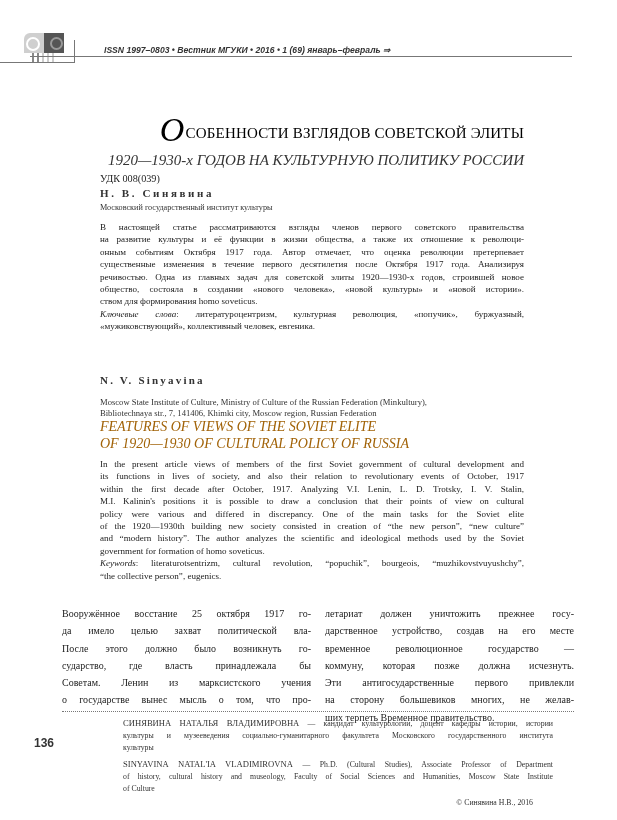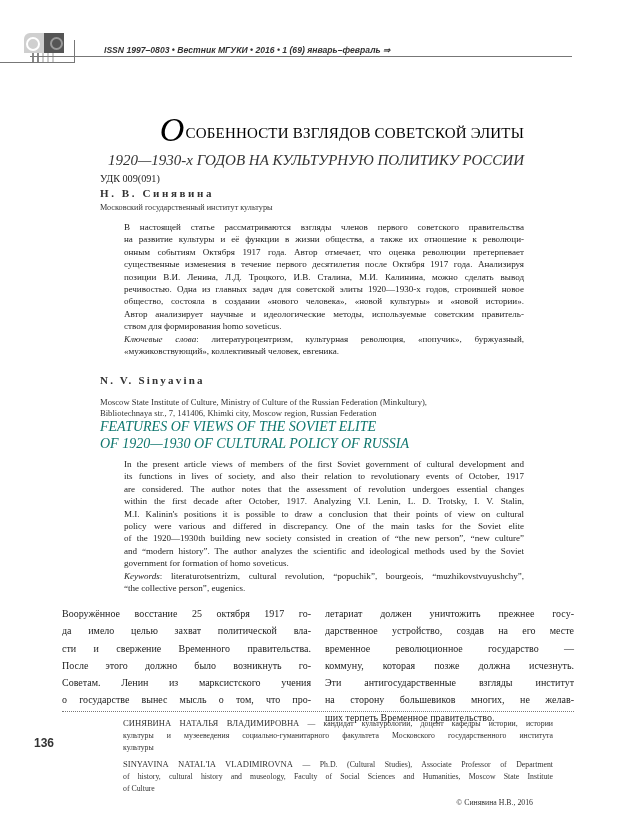--- a/index.html
+++ b/index.html
@@ -18,27 +18,27 @@
   #header-text { left:104px; top:45px; font-family:"Liberation Sans", sans-serif; font-size:8.6px; font-style:italic; font-weight:bold; color:#333; white-space:nowrap; }
   
   #title1 { left:100px; top:120px; width:424px; text-align:right; font-size:15px; letter-spacing:0.2px; color:#000000; white-space:nowrap; }
   #title1 .dropcap { font-size:34px; font-style:italic; font-weight:normal; line-height:20px; vertical-align:-3px; margin-right:1px; }
   #title2 { left:100px; top:152px; width:424px; text-align:right; font-size:15px; font-style:italic; color:#333; white-space:nowrap; }
   #udk { left:100px; top:173px; font-size:10.2px; color:#222; }
   #author-ru { left:100px; top:187px; font-size:11px; font-weight:bold; letter-spacing:2.6px; color:#333; }
   #affil-ru { left:100px; top:203px; font-size:8.2px; color:#333; }
   
   .para { font-size:9.05px; line-height:12.4px; text-align:justify; color:#222; }
-  .para .ln { display:block; white-space:nowrap; text-align-last:justify;margin-left:24px; }
+  .para .ln { display:block; white-space:nowrap; text-align-last:justify; }
   .para .ln.last { text-align-last:left; }
   #abstract-ru { left:100px; top:221px; width:424px; }
   #abstract-en { left:100px; top:458px; width:424px; }
   #author-en { left:100px; top:374px; font-size:11px; font-weight:bold; letter-spacing:2.2px; color:#333; }
   #affil-en { left:100px; top:389px; font-size:8.6px; line-height:11px; color:#333;margin-top:8px; }
-  #title-en { left:100px; top:418px; font-size:14px; font-style:italic; line-height:17px; color:#0f766e; }
+  #title-en { left:100px; top:418px; font-size:14px; font-style:italic; line-height:17px; color:#a16207; }
   
   .body-col { font-size:10px; line-height:17.3px; color:#222; top:605px; }
   .body-col .ln { display:block; white-space:nowrap; text-align:justify; text-align-last:justify; }
   .body-col .ln.last { text-align-last:left; }
   #col-left { left:62px; width:249px; }
   #col-right { left:325px; width:249px; }
   #dotted-rule { left:62px; top:711px; width:512px; height:0; border-top:1px dotted #777; }
   
   #page-num { left:34px; top:736px; font-family:"Liberation Sans", sans-serif; font-size:12px; font-weight:bold; color:#333; }
   #footer-ru, #footer-en { left:103px; width:430px; font-size:7.8px; line-height:12px; color:#333; text-align:justify;margin-left:20px; }
@@ -62,76 +62,73 @@
     <span class="flute" style="left:28px;background:#ccc"></span>
   </span>
 </div>
 <div id="logo-frame" class="abs"></div>
 <div id="logo-line" class="abs"></div>
 <div id="header-rule" class="abs"></div>
 <div id="header-text" class="abs">ISSN 1997–0803 • Вестник МГУКИ • 2016 • 1 (69) январь–февраль ⇒</div>
 
 <div id="title1" class="abs"><span class="dropcap">О</span><span>СОБЕННОСТИ ВЗГЛЯДОВ СОВЕТСКОЙ ЭЛИТЫ</span></div>
 <div id="title2" class="abs">1920—1930-х ГОДОВ НА КУЛЬТУРНУЮ ПОЛИТИКУ РОССИИ</div>
-<div id="udk" class="abs">УДК 009(091)</div>
+<div id="udk" class="abs">УДК 008(039)</div>
 <div id="author-ru" class="abs">Н. В. Синявина</div>
 <div id="affil-ru" class="abs">Московский государственный институт культуры</div>
 
 <div id="abstract-ru" class="abs para">
   <span class="ln">В настоящей статье рассматриваются взгляды членов первого советского правительства</span>
   <span class="ln">на развитие культуры и её функции в жизни общества, а также их отношение к революци-</span>
   <span class="ln">онным событиям Октября 1917 года. Автор отмечает, что оценка революции претерпевает</span>
   <span class="ln">существенные изменения в течение первого десятилетия после Октября 1917 года. Анализируя</span>
-  <span class="ln">позиции В.И. Ленина, Л.Д. Троцкого, И.В. Сталина, М.И. Калинина, можно сделать вывод</span>
   <span class="ln">речивостью. Одна из главных задач для советской элиты 1920—1930-х годов, строившей новое</span>
   <span class="ln">общество, состояла в создании «нового человека», «новой культуры» и «новой истории».</span>
-  <span class="ln">Автор анализирует научные и идеологические методы, используемые советским правитель-</span>
   <span class="ln last">ством для формирования homo soveticus.</span>
   <span class="ln"><i>Ключевые слова</i><span>: литературоцентризм, культурная революция, «попучик», буржуазный,</span></span>
   <span class="ln last">«мужиковствующий», коллективный человек, евгеника.</span>
 </div>
 
 <div id="author-en" class="abs">N. V. Sinyavina</div>
 <div id="affil-en" class="abs">
   <div>Moscow State Institute of Culture, Ministry of Culture of the Russian Federation (Minkultury),</div>
   <div>Bibliotechnaya str., 7, 141406, Khimki city, Moscow region, Russian Federation</div>
 </div>
 <div id="title-en" class="abs">
   <div>FEATURES OF VIEWS OF THE SOVIET ELITE</div>
   <div>OF 1920—1930 OF CULTURAL POLICY OF RUSSIA</div>
 </div>
 
 <div id="abstract-en" class="abs para">
   <span class="ln">In the present article views of members of the first Soviet government of cultural development and</span>
   <span class="ln">its functions in lives of society, and also their relation to revolutionary events of October, 1917</span>
-  <span class="ln">are considered. The author notes that the assessment of revolution undergoes essential changes</span>
   <span class="ln">within the first decade after October, 1917. Analyzing V.I. Lenin, L. D. Trotsky, I. V. Stalin,</span>
   <span class="ln">M.I. Kalinin's positions it is possible to draw a conclusion that their points of view on cultural</span>
   <span class="ln">policy were various and differed in discrepancy. One of the main tasks for the Soviet elite</span>
   <span class="ln">of the 1920—1930th building new society consisted in creation of “the new person”, “new culture”</span>
   <span class="ln">and “modern history”. The author analyzes the scientific and ideological methods used by the Soviet</span>
   <span class="ln last">government for formation of homo soveticus.</span>
   <span class="ln"><i>Keywords</i><span>: literaturotsentrizm, cultural revolution, “popuchik”, bourgeois, “muzhikovstvuyushchy”,</span></span>
   <span class="ln last">“the collective person”, eugenics.</span>
 </div>
 
 <div id="col-left" class="abs body-col">
   <span class="ln">Вооружённое восстание 25 октября 1917 го-</span>
   <span class="ln">да имело целью захват политической вла-</span>
-  <span class="ln">сти и свержение Временного правительства.</span>
   <span class="ln">После этого должно было возникнуть го-</span>
+  <span class="ln">сударство, где власть принадлежала бы</span>
   <span class="ln">Советам. Ленин из марксистского учения</span>
   <span class="ln">о государстве вынес мысль о том, что про-</span>
 </div>
 <div id="col-right" class="abs body-col">
   <span class="ln">летариат должен уничтожить прежнее госу-</span>
   <span class="ln">дарственное устройство, создав на его месте</span>
   <span class="ln">временное революционное государство —</span>
   <span class="ln">коммуну, которая позже должна исчезнуть.</span>
-  <span class="ln">Эти антигосударственные взгляды институт</span>
+  <span class="ln">Эти антигосударственные первого привлекли</span>
   <span class="ln">на сторону большевиков многих, не желав-</span>
   <span class="ln last">ших терпеть Временное правительство.</span>
 </div>
 
 <div id="dotted-rule" class="abs"></div>
 
 <div id="page-num" class="abs">136</div>
 
 <div id="footer-ru" class="abs footer">
   <span class="ln"><span class="name">СИНЯВИНА НАТАЛЬЯ ВЛАДИМИРОВНА</span><span> — кандидат культурологии, доцент кафедры истории, истории</span></span>

